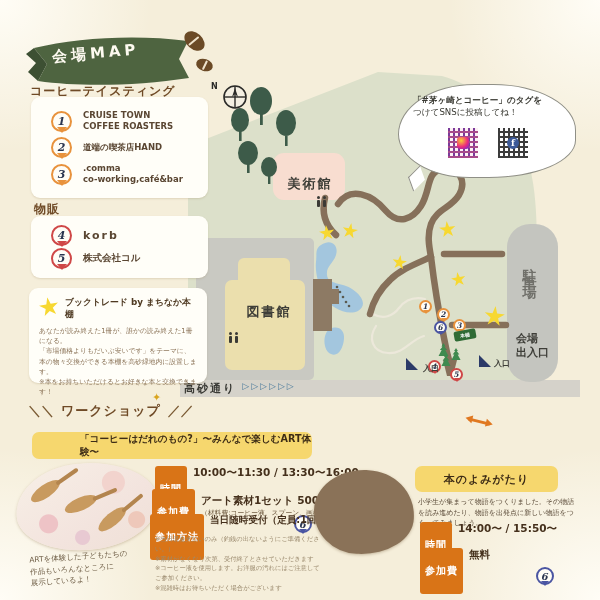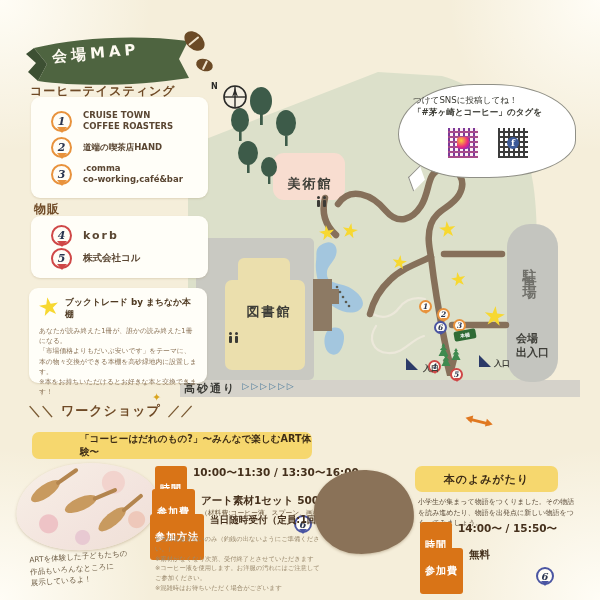--- a/index.html
+++ b/index.html
@@ -204,22 +204,22 @@
   <div class="abs pine" style="left:440px;top:354px;width:12px;height:12px;"></div>
   <div class="abs gate-arrow" style="left:468px;top:342px;"></div>
   <div class="abs ml" style="left:516px;top:332px;font-size:11px;font-weight:bold;color:#3e3e38;line-height:1.25;">会場
 出入口</div>
   <div class="abs triangle-entrance" style="left:406px;top:358px;"></div>
   <div class="abs" style="left:423px;top:363px;font-size:8px;font-weight:bold;color:#3e3e38;">入口</div>
   <div class="abs triangle-entrance" style="left:479px;top:355px;"></div>
   <div class="abs" style="left:494px;top:358px;font-size:8px;font-weight:bold;color:#3e3e38;">入口</div>
 
   <div class="abs bubble" style="left:398px;top:84px;width:178px;height:94px;padding:10px 12px 6px 14px;z-index:5;">
+    <div style="font-size:8.6px;font-weight:bold;color:#3a3a33;">「#茅ヶ崎とコーヒー」のタグを</div>
     <div style="font-size:8.6px;color:#3a3a33;">つけてSNSに投稿してね！</div>
-    <div style="font-size:8.6px;font-weight:bold;color:#3a3a33;">「#茅ヶ崎とコーヒー」のタグを</div>
     <div style="display:flex;gap:16px;justify-content:center;margin-top:7px;">
       <div class="qr qr-ig">
           <span class="qr-center"></span>
         </div>
       <div class="qr qr-fb">
         <span class="qr-center">f</span>
       </div>
     </div>
   </div>
   <div class="abs bubble-tail" style="left:409px;top:171px;z-index:4;"></div>

